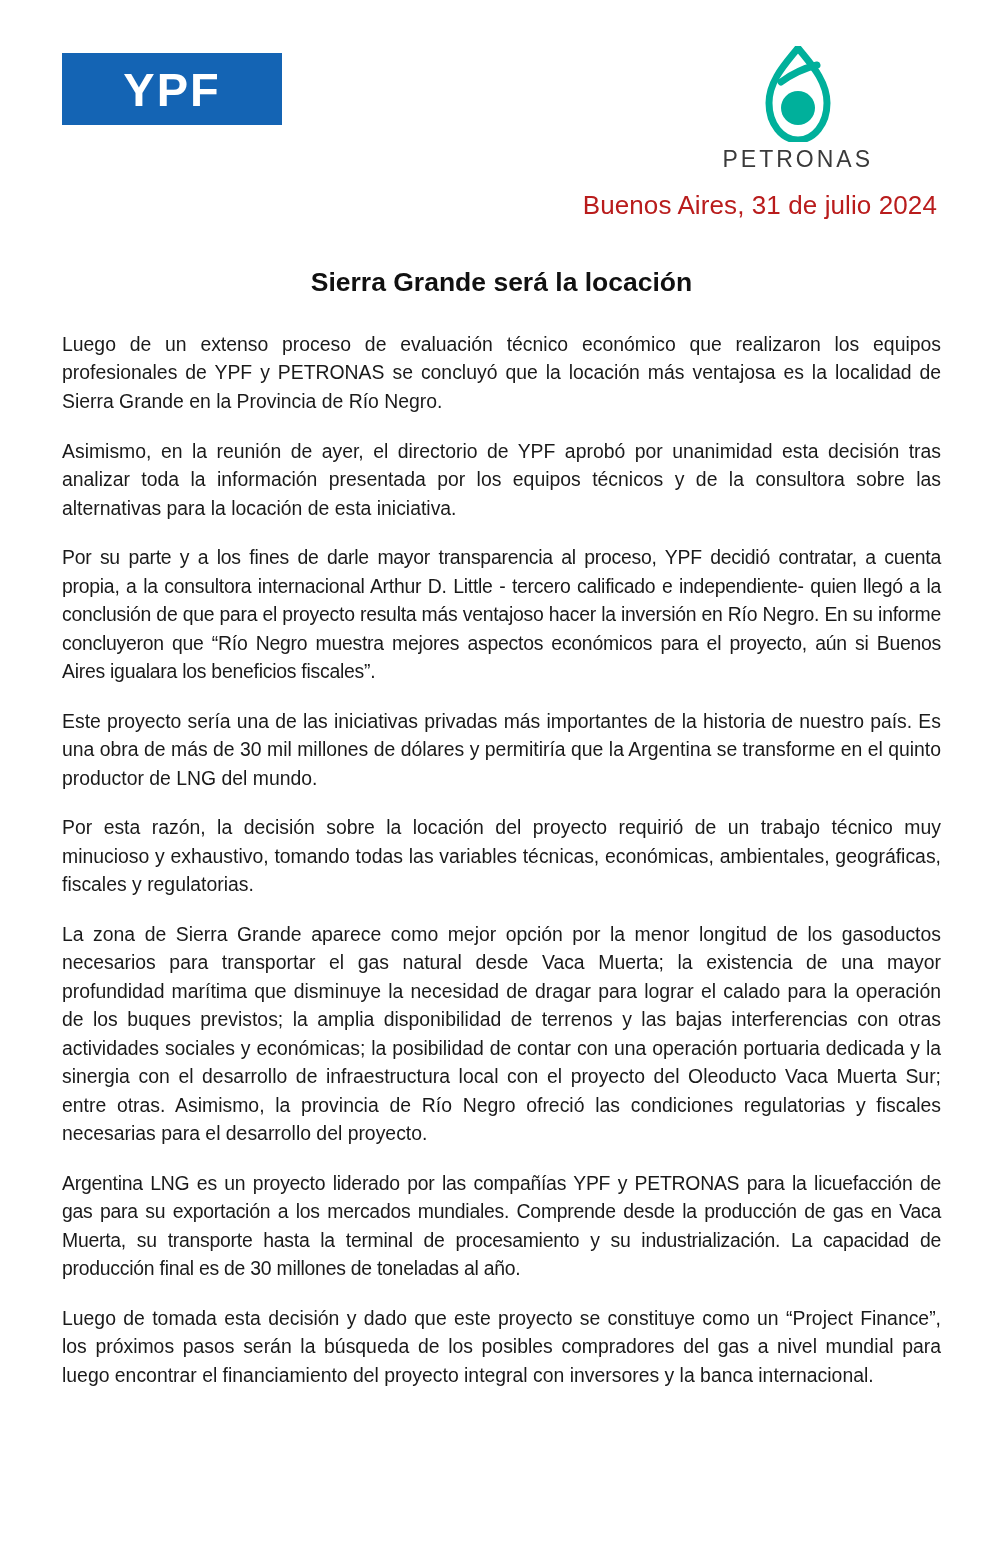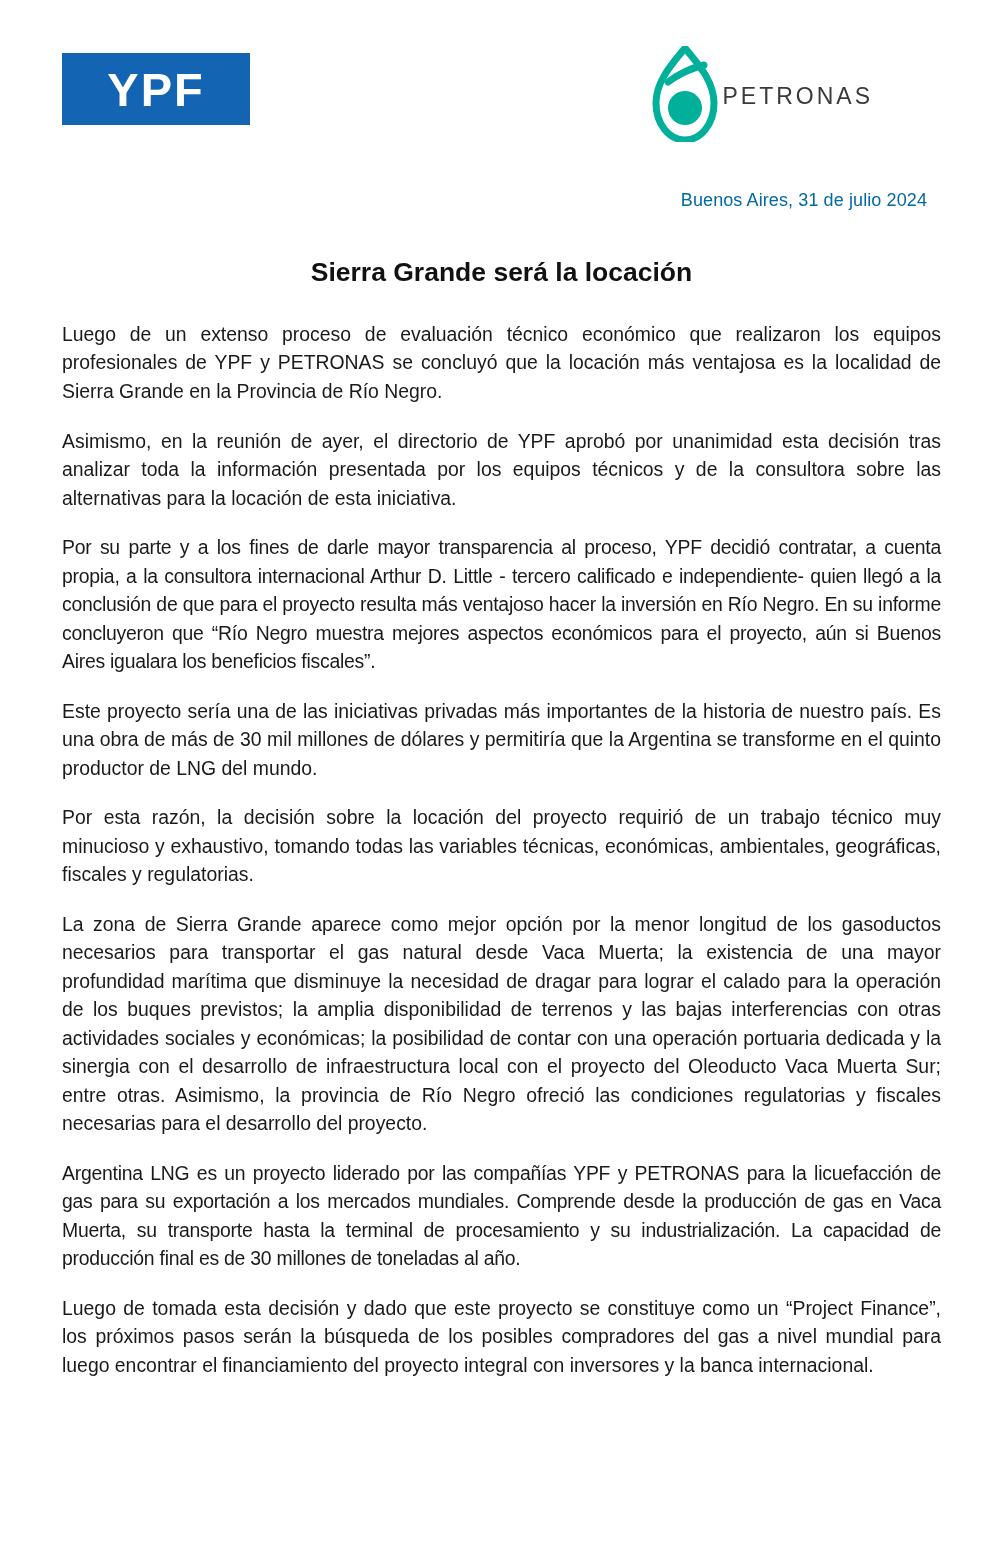--- a/index.html
+++ b/index.html
@@ -23,40 +23,40 @@
   }
 
   
   .logo-row {
     display: flex;
     align-items: flex-start;
     justify-content: space-between;
     height: 140px;
   }
   .ypf-logo {
-    width: 188px;
+    width: 220px;
     height: 72px;
     background: #1464b4;
     display: flex;
     align-items: center;
     justify-content: center;
     margin-left: 0px;
     margin-top: 13px;
   }
   .ypf-logo-text {
     color: #ffffff;
     font-family: "Liberation Sans", sans-serif;
     font-weight: bold;
     font-size: 47px;
     letter-spacing: 2px;
     line-height: 1;
   }
   .petronas-block {
     display: flex;
-    flex-direction: row;
+    flex-direction: column;
     align-items: center;
     margin-right: 68px;
     margin-top: 6px;
     justify-content: center;
   }
   .petronas-mark {
     width: 74px;
     height: 96px;
     position: relative;
   }
@@ -65,23 +65,23 @@
     font-family: "Liberation Sans", sans-serif;
     font-size: 23px;
     letter-spacing: 3px;
     color: #3a3a3a;
     font-weight: normal;
   }
 
   
   .date-line {
     text-align: right;
-    font-size: 18px;
-    color: #0369a1;
-    margin: 10px 14px 0 0;
+    font-size: 26px;
+    color: #b91c1c;
+    margin: 10px 4px 0 0;
     letter-spacing: 0.1px;
   }
 
   
   .doc-title {
     text-align: center;
     font-weight: bold;
     font-size: 26.5px;
     line-height: 1.32;
     margin: 44px 0 0 0;

